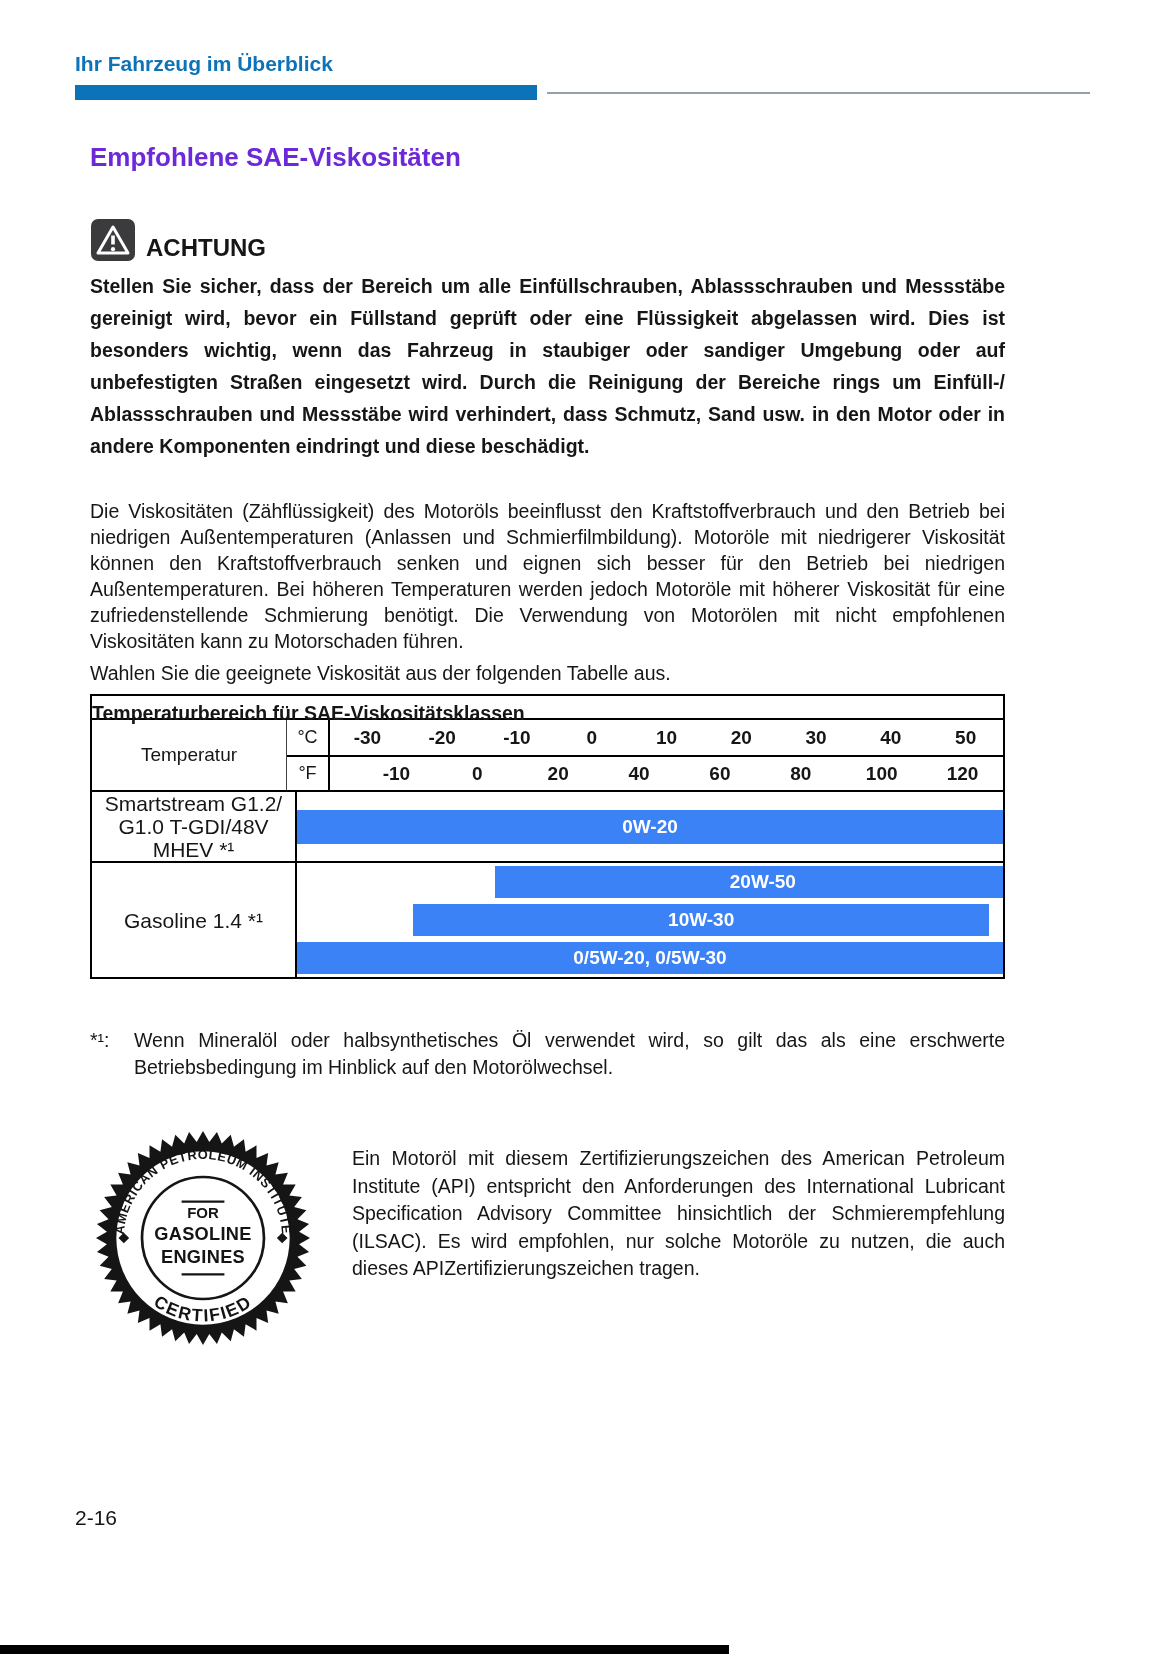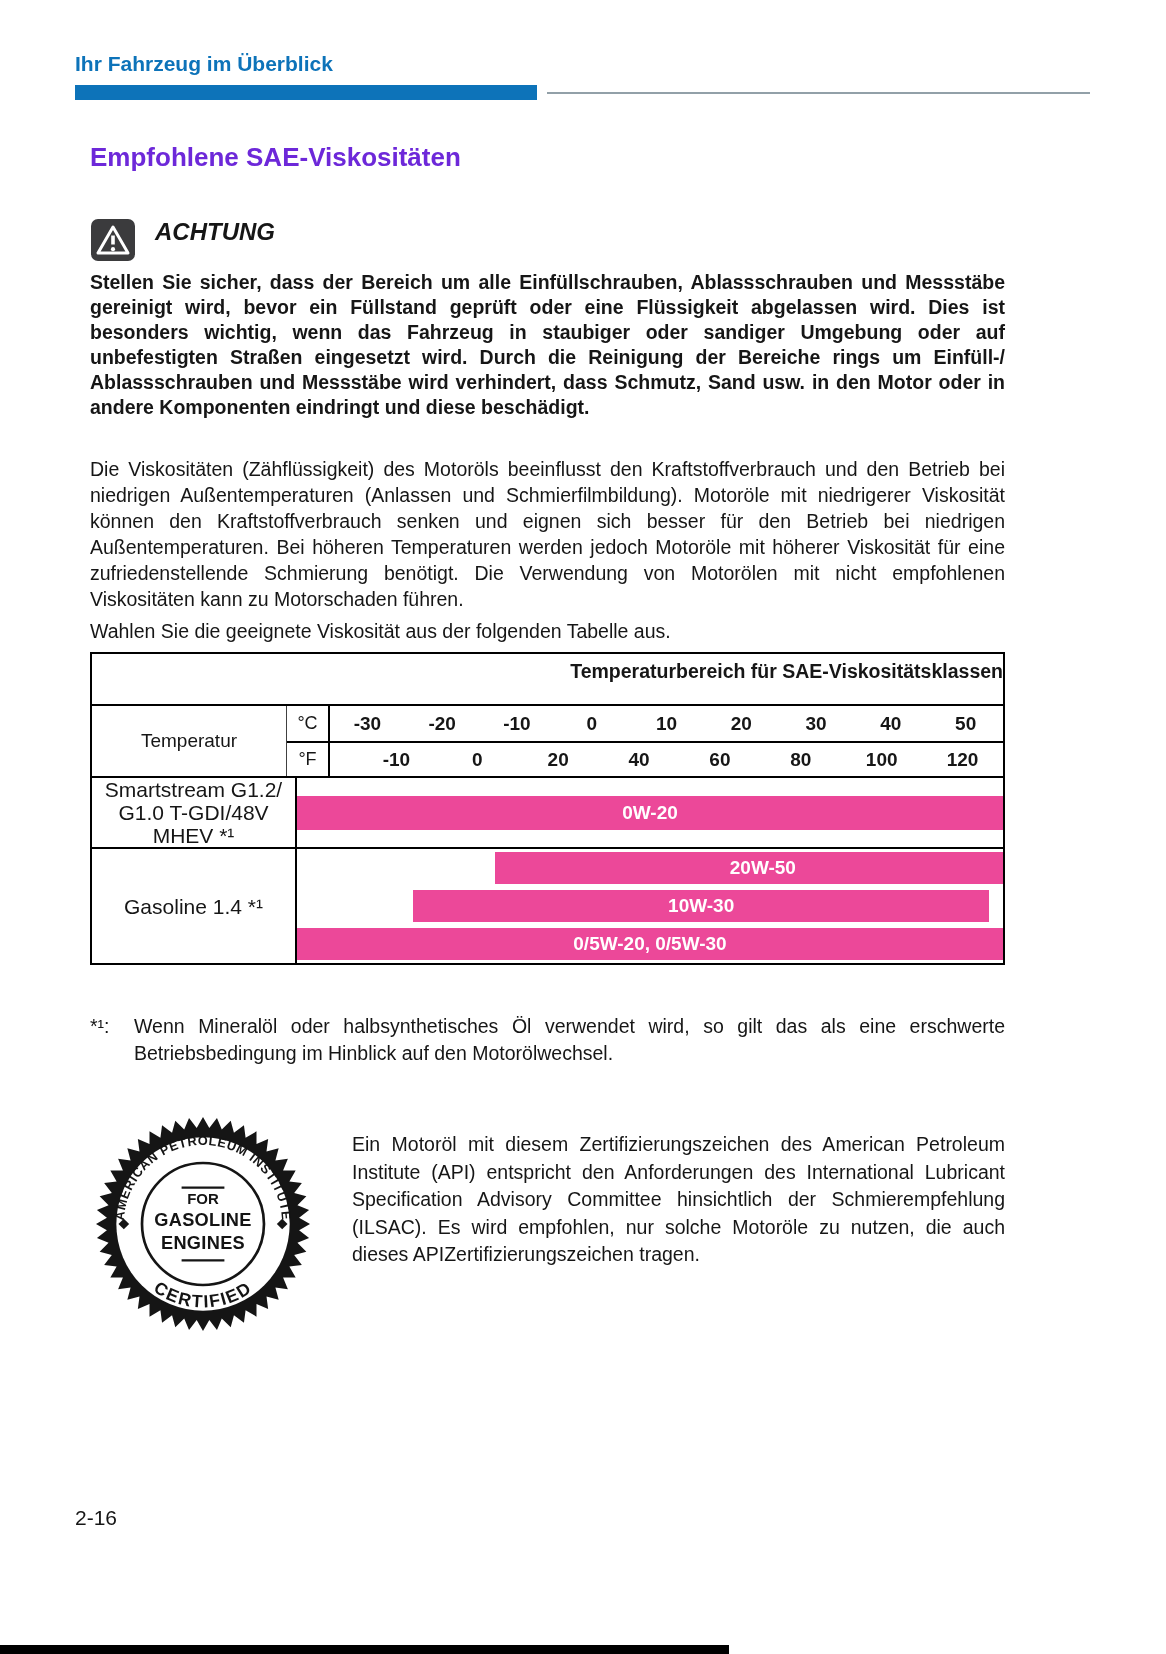--- a/index.html
+++ b/index.html
@@ -10,45 +10,45 @@
   }
   .running-head { padding: 52px 14px 0 75px; }
   .running-title { color: #0d73b9; font-size: 21px; font-weight: bold; }
   .rule-row { display: flex; align-items: center; margin-top: 9px; width: 1015px; }
   .rule-bar { width: 462px; height: 15px; background: #0d73b9; }
   .rule-line { width: 543px; height: 2px; background: #92a0a8; margin-left: 10px; }
 
   .content { display: flow-root; width: 915px; margin-left: 90px; }
   .section-title { color: #6d28d9; font-size: 26px; font-weight: bold; margin-top: 42px; }
 
-  .warn-head { display: flex; align-items: flex-start; gap: 19px; margin-top: 45px; font-style: italic; }
+  .warn-head { display: flex; align-items: flex-end; gap: 10px; margin-top: 45px; }
   .warn-icon { width: 46px; height: 44px; flex: none; }
   .warn-word { font-size: 24px; font-weight: bold; }
-  .warn-body { margin-top: 8px; font-size: 19.5px; font-weight: bold; line-height: 25px; text-align: justify; }
+  .warn-body { margin-top: 8px; font-size: 19.5px; font-weight: bold; line-height: 32px; text-align: justify; }
 
   .para { font-size: 19.5px; line-height: 26px; text-align: justify; margin-top: 6px; }
   .para.lead { margin-top: 36px; }
 
   .vtable { width: 915px; border: 2px solid #000; margin-top: 8px; font-size: 19px; }
-  .vt-title { text-align: right; font-weight: bold; font-size: 19.5px; height: 52px; line-height: 34px; border-bottom: 2px solid #000; }
+  .vt-title { text-align: left; font-weight: bold; font-size: 19.5px; height: 24px; line-height: 34px; border-bottom: 2px solid #000; }
   .vt-temp { display: flex; border-bottom: 2px solid #000; }
   .vt-temp-label { width: 195px; flex: none; border-right: 1px solid #404040; display: flex; align-items: center; justify-content: center; }
   .vt-temp-right { flex: 1; }
   .vt-trow { display: flex; height: 35px; }
   .vt-trow + .vt-trow { border-top: 2px solid #000; }
   .vt-unit { width: 43px; flex: none; border-right: 2px solid #000; display: flex; align-items: center; justify-content: center; font-size: 18px; }
   .vt-ticks { flex: 1; display: flex; }
   .vt-ticks span { flex: 1; display: flex; align-items: center; justify-content: center; font-weight: bold; }
   .vt-ticks.f { padding-left: 26px; }
   .vt-row { display: flex; }
   .vt-row + .vt-row { border-top: 2px solid #000; }
   .vt-engine { width: 205px; flex: none; border-right: 2px solid #000; display: flex; flex-direction: column;
                align-items: center; justify-content: center; font-size: 21px; line-height: 23px; text-align: center; }
   .vt-bars { flex: 1; display: flex; flex-direction: column; justify-content: center; align-items: flex-start; }
-  .vbar { background: #ec4899; color: #fff; font-weight: bold; font-size: 19px; display: flex;
+  .vbar { background: #3b82f6; color: #fff; font-weight: bold; font-size: 19px; display: flex;
           align-items: center; justify-content: center; height: 32px; margin: 3px 0; }
   .vt-bars.single { padding: 14px 0; }
   .vt-bars.single .vbar { height: 34px; margin: 0; }
 
   .footnote { display: flex; margin-top: 48px; font-size: 19.5px; line-height: 27px; }
   .fn-marker { width: 44px; flex: none; }
   .fn-text { flex: 1; text-align: justify; }
 
   .api { display: flex; margin-top: 50px; }
   .seal-wrap { width: 214px; flex: none; margin-left: 6px; }

